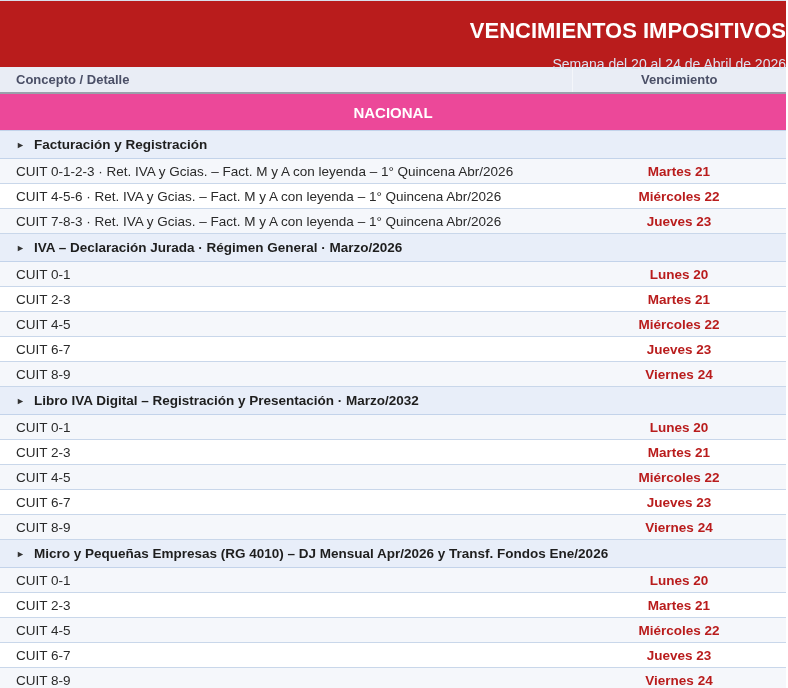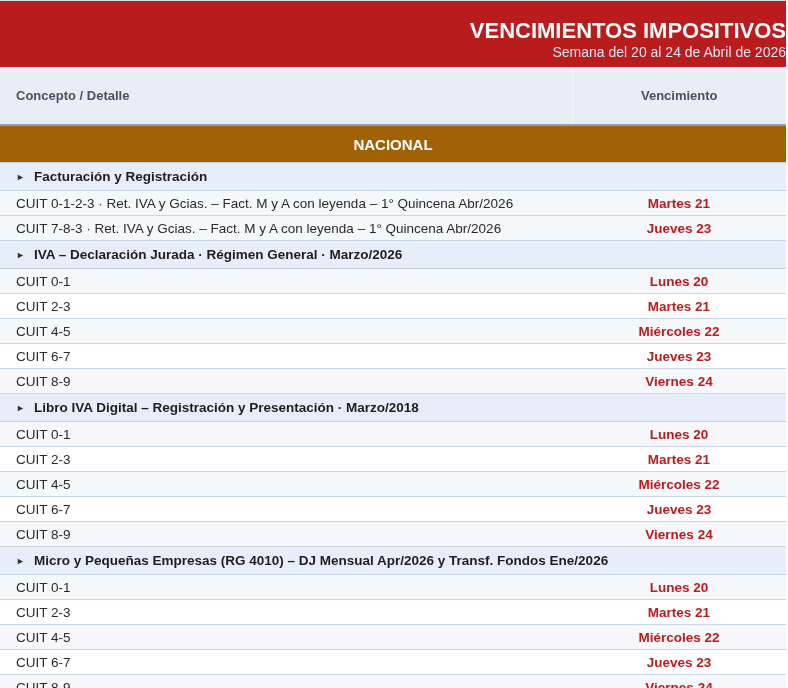--- a/index.html
+++ b/index.html
@@ -11,33 +11,33 @@
       border-top: 1px solid #d8dfeb;
       box-sizing: border-box;
       text-align: right;
       color: #ffffff;
     }
     .title {
       font-size: 22px; font-weight: bold; letter-spacing: 0px;
       padding-top: 17px; line-height: 26px;
     }
     .subtitle {
-      font-size: 14px; color: #dbe4f3; line-height: 16px; margin-top: 0px;
+      font-size: 14px; color: #dbe4f3; line-height: 16px; margin-top: 12px;
     }
     table { border-collapse: collapse; width: 786px; table-layout: fixed; }
     col.c1 { width: 572px; }
     col.c2 { width: 214px; }
     thead th {
       background: #e9edf5; color: #4a4f66; font-size: 13px; font-weight: bold;
-      height: 25px; padding: 16px; border-bottom: 2px solid #9aa0ab;
+      height: 25px; padding: 0; border-bottom: 2px solid #9aa0ab;
     }
     thead th.left { text-align: left; padding-left: 16px; border-right: 1px solid #f4f6fa; }
     thead th.right { text-align: center; }
     tr.section td {
-      background: #a16207; color: #ffffff; font-weight: bold; font-size: 15px;
+      background: #ec4899; color: #ffffff; font-weight: bold; font-size: 15px;
       text-align: center; height: 36px; padding: 0;
     }
     tr.group td {
       background: #e8eef9; color: #1e1e1e; font-weight: bold; font-size: 13.5px;
       height: 26px; padding: 0 0 1px 16px; border-top: 1px solid #c3d3ea; border-bottom: 1px solid #c3d3ea;
     }
     tr.group .tri { font-size: 9px; color: #333; margin-right: 9px; position: relative; top: -1px; }
     tr.row td {
       height: 24px; padding: 0; font-size: 13.5px; color: #2a2a2a;
       border-bottom: 1px solid #c9d7ea;
@@ -70,20 +70,24 @@
         <tr class="section">
           <td colspan="2">NACIONAL</td>
         </tr>
         <tr class="group">
           <td colspan="2"><span class="tri">►</span><span>Facturación y Registración</span></td>
         </tr>
         <tr class="row alt">
           <td class="concept">CUIT 0-1-2-3 · Ret. IVA y Gcias. – Fact. M y A con leyenda – 1° Quincena Abr/2026</td>
           <td class="date">Martes 21</td>
         </tr>
+        <tr class="row">
+          <td class="concept">CUIT 4-5-6 · Ret. IVA y Gcias. – Fact. M y A con leyenda – 1° Quincena Abr/2026</td>
+          <td class="date">Miércoles 22</td>
+        </tr>
         <tr class="row alt">
           <td class="concept">CUIT 7-8-3 · Ret. IVA y Gcias. – Fact. M y A con leyenda – 1° Quincena Abr/2026</td>
           <td class="date">Jueves 23</td>
         </tr>
         <tr class="group">
           <td colspan="2"><span class="tri">►</span><span>IVA – Declaración Jurada · Régimen General · Marzo/2026</span></td>
         </tr>
         <tr class="row alt">
           <td class="concept">CUIT 0-1</td>
           <td class="date">Lunes 20</td>
@@ -98,21 +102,21 @@
         </tr>
         <tr class="row">
           <td class="concept">CUIT 6-7</td>
           <td class="date">Jueves 23</td>
         </tr>
         <tr class="row alt">
           <td class="concept">CUIT 8-9</td>
           <td class="date">Viernes 24</td>
         </tr>
         <tr class="group">
-          <td colspan="2"><span class="tri">►</span><span>Libro IVA Digital – Registración y Presentación · Marzo/2018</span></td>
+          <td colspan="2"><span class="tri">►</span><span>Libro IVA Digital – Registración y Presentación · Marzo/2032</span></td>
         </tr>
         <tr class="row alt">
           <td class="concept">CUIT 0-1</td>
           <td class="date">Lunes 20</td>
         </tr>
         <tr class="row">
           <td class="concept">CUIT 2-3</td>
           <td class="date">Martes 21</td>
         </tr>
         <tr class="row alt">

